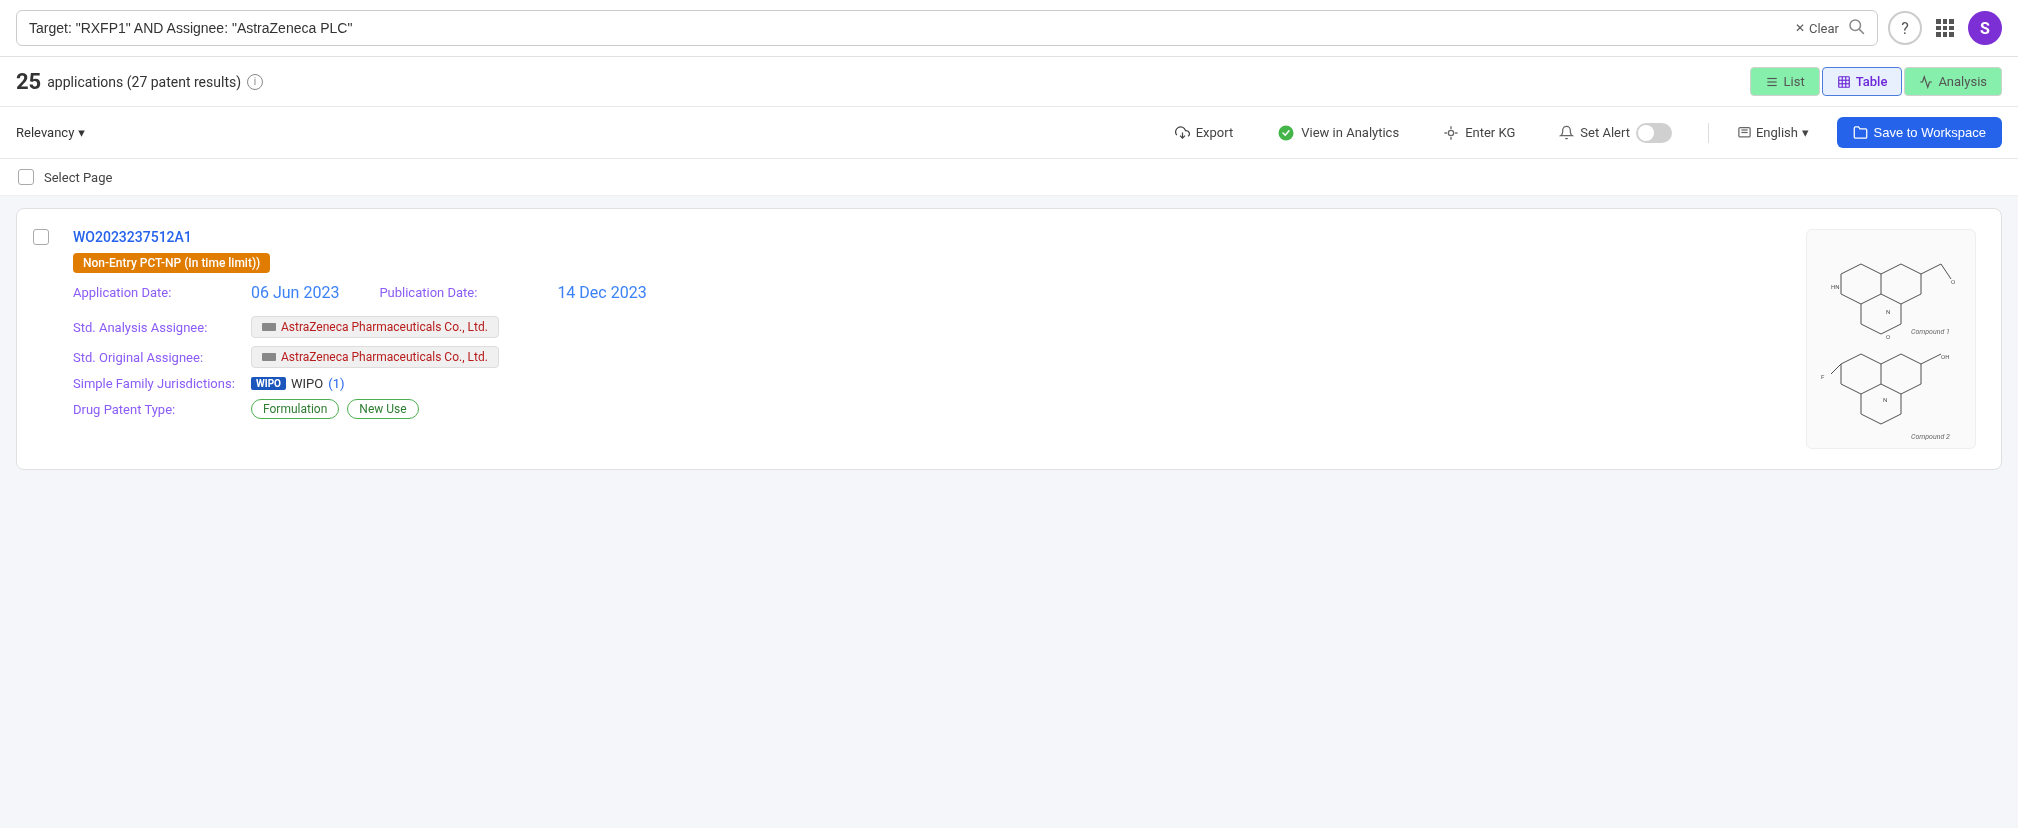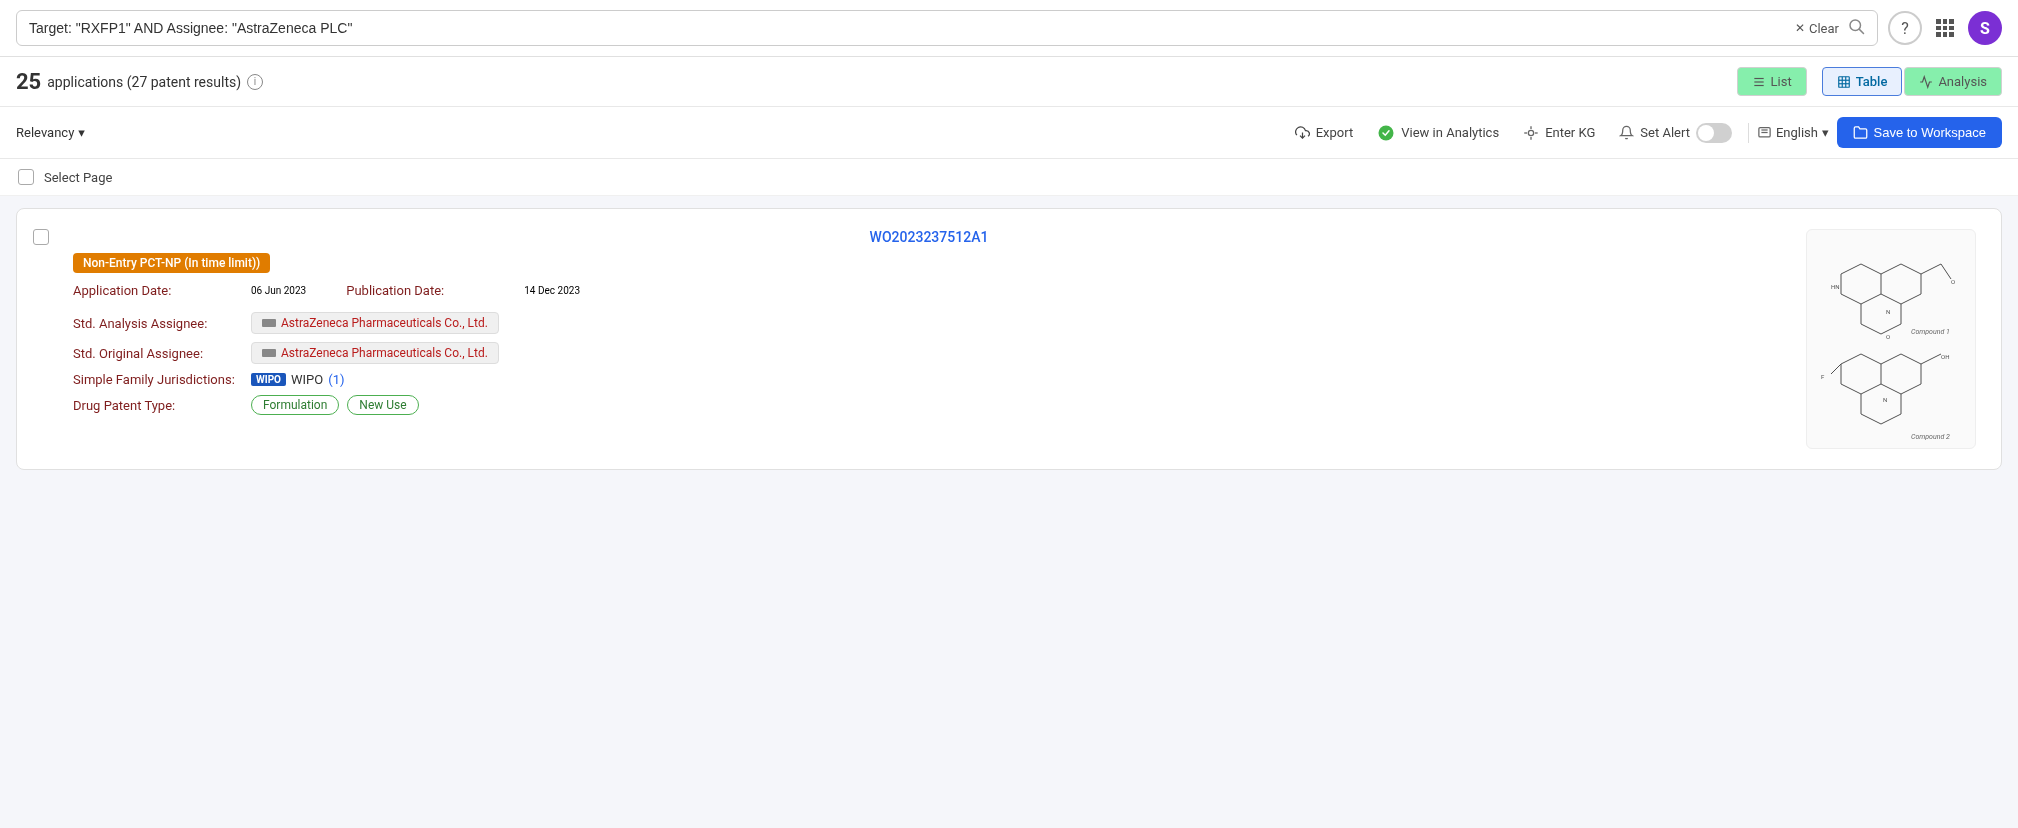--- a/index.html
+++ b/index.html
@@ -18,56 +18,56 @@
     .grid-icon span { background: #555; display: block; }
     .avatar { width: 34px; height: 34px; border-radius: 50%; background: #7b2fd4; display: flex; align-items: center; justify-content: center; color: #fff; font-weight: bold; font-size: 16px; cursor: pointer; }
 
     
     .results-bar { display: flex; align-items: center; justify-content: space-between; background: #fff; padding: 10px 16px; border-bottom: 1px solid #e8e8e8; }
     .results-count { font-size: 14px; color: #333; display: flex; align-items: center; gap: 6px; }
     .results-count strong { font-size: 22px; font-weight: 700; }
     .info-icon { width: 16px; height: 16px; border-radius: 50%; border: 1.5px solid #888; display: flex; align-items: center; justify-content: center; font-size: 10px; color: #888; cursor: pointer; }
     .view-tabs { display: flex; align-items: center; gap: 2px; }
     .view-tab { display: flex; align-items: center; gap: 5px; padding: 6px 14px; border: 1px solid #d0d0d0; border-radius: 4px; cursor: pointer; font-size: 13px; color: #555; background: #86efac; }
-    .view-tab.active { background: #e8f0fe; border-color: #4a7cdc; color: #0369a1; font-weight: 500; margin-left: 13px; }
+    .view-tab.active { background: #e8f0fe; border-color: #4a7cdc; color: #6d28d9; font-weight: 500; }
     .view-tab svg { width: 14px; height: 14px; }
 
     
     .toolbar { display: flex; align-items: center; background: #fff; padding: 10px 16px; border-bottom: 1px solid #e8e8e8; gap: 16px; }
     .sort-btn { display: flex; align-items: center; gap: 4px; font-size: 13px; color: #333; cursor: pointer; }
     .spacer { flex: 1; }
-    .toolbar-actions { display: flex; align-items: center; gap: 8px; }
+    .toolbar-actions { display: flex; align-items: center; gap: 28px; }
     .toolbar-btn { display: flex; align-items: center; gap: 6px; font-size: 13px; color: #444; cursor: pointer; padding: 4px 8px; border-radius: 4px; }
     .save-workspace-btn { display: flex; align-items: center; gap: 6px; background: #2563eb; color: #fff; border: none; border-radius: 6px; padding: 8px 16px; font-size: 13px; font-weight: 500; cursor: pointer; }
     .toggle-wrap { display: flex; align-items: center; gap: 6px; }
     .toggle { width: 36px; height: 20px; background: #d0d0d0; border-radius: 10px; position: relative; cursor: pointer; }
     .toggle-knob { position: absolute; top: 2px; left: 2px; width: 16px; height: 16px; background: #fff; border-radius: 50%; }
     .lang-btn { display: flex; align-items: center; gap: 4px; font-size: 13px; color: #444; cursor: pointer; }
     .divider-v { width: 1px; height: 20px; background: #ddd; }
 
     
     .select-page-bar { display: flex; align-items: center; gap: 10px; padding: 10px 18px; background: #fff; border-bottom: 1px solid #f0f0f0; }
     .checkbox { width: 16px; height: 16px; border: 1.5px solid #aaa; border-radius: 3px; display: flex; align-items: center; justify-content: center; cursor: pointer; }
     .select-page-label { font-size: 13px; color: #444; cursor: pointer; }
 
     
     .main { padding: 12px 16px; }
     .patent-card { background: #fff; border: 1px solid #e0e0e0; border-radius: 8px; padding: 20px 20px 20px 20px; display: flex; gap: 16px; margin-bottom: 12px; position: relative; }
     .card-left { flex: 1; }
     .card-checkbox { position: absolute; top: 20px; left: 16px; }
     .card-inner { margin-left: 36px; }
-    .patent-id { color: #2563eb; font-size: 14px; font-weight: 500; cursor: pointer; margin-bottom: 8px; text-align: center; }
+    .patent-id { color: #2563eb; font-size: 14px; font-weight: 500; cursor: pointer; margin-bottom: 8px; }
     .patent-title { font-size: 16px; font-weight: 700; color: #222; margin-bottom: 10px; }
     .status-badge { display: inline-block; background: #e07c00; color: #fff; font-size: 12px; font-weight: 500; padding: 3px 10px; border-radius: 4px; margin-bottom: 10px; }
     .patent-abstract { color: #2563eb; font-size: 13px; line-height: 1.5; margin-bottom: 14px; }
     .patent-meta { display: flex; flex-direction: column; gap: 8px; }
     .meta-row { display: flex; align-items: center; gap: 8px; }
     .meta-dates { display: flex; gap: 40px; margin-bottom: 6px; }
-    .meta-label { color: #7f1d1d; font-size: 13px; min-width: 170px; }
-    .meta-value { color: #000000; font-size: 10px; }
+    .meta-label { color: #8b5cf6; font-size: 13px; min-width: 170px; }
+    .meta-value { color: #3b82f6; font-size: 16px; }
     .assignee-tag { display: inline-flex; align-items: center; gap: 5px; background: #f0f0f0; border: 1px solid #ddd; border-radius: 4px; padding: 3px 10px; font-size: 12px; color: #b91c1c; }
     .assignee-icon { width: 14px; height: 8px; background: #888; border-radius: 1px; }
     .wipo-tag { display: inline-flex; align-items: center; gap: 5px; font-size: 13px; color: #333; }
     .wipo-badge { background: #1a56bb; color: #fff; font-size: 10px; font-weight: bold; padding: 1px 5px; border-radius: 2px; }
     .drug-tags { display: flex; gap: 8px; flex-wrap: wrap; }
     .drug-tag { border: 1px solid #4caf50; color: #2e7d32; font-size: 12px; padding: 2px 11px; border-radius: 12px; background: #fff; }
     .card-image { width: 180px; flex-shrink: 0; display: flex; justify-content: center; }
     .chem-img { width: 170px; height: 220px; border: 1px solid #eee; border-radius: 6px; background: #fafafa; display: flex; align-items: center; justify-content: center; overflow: hidden; }
   </style>
 </head>

